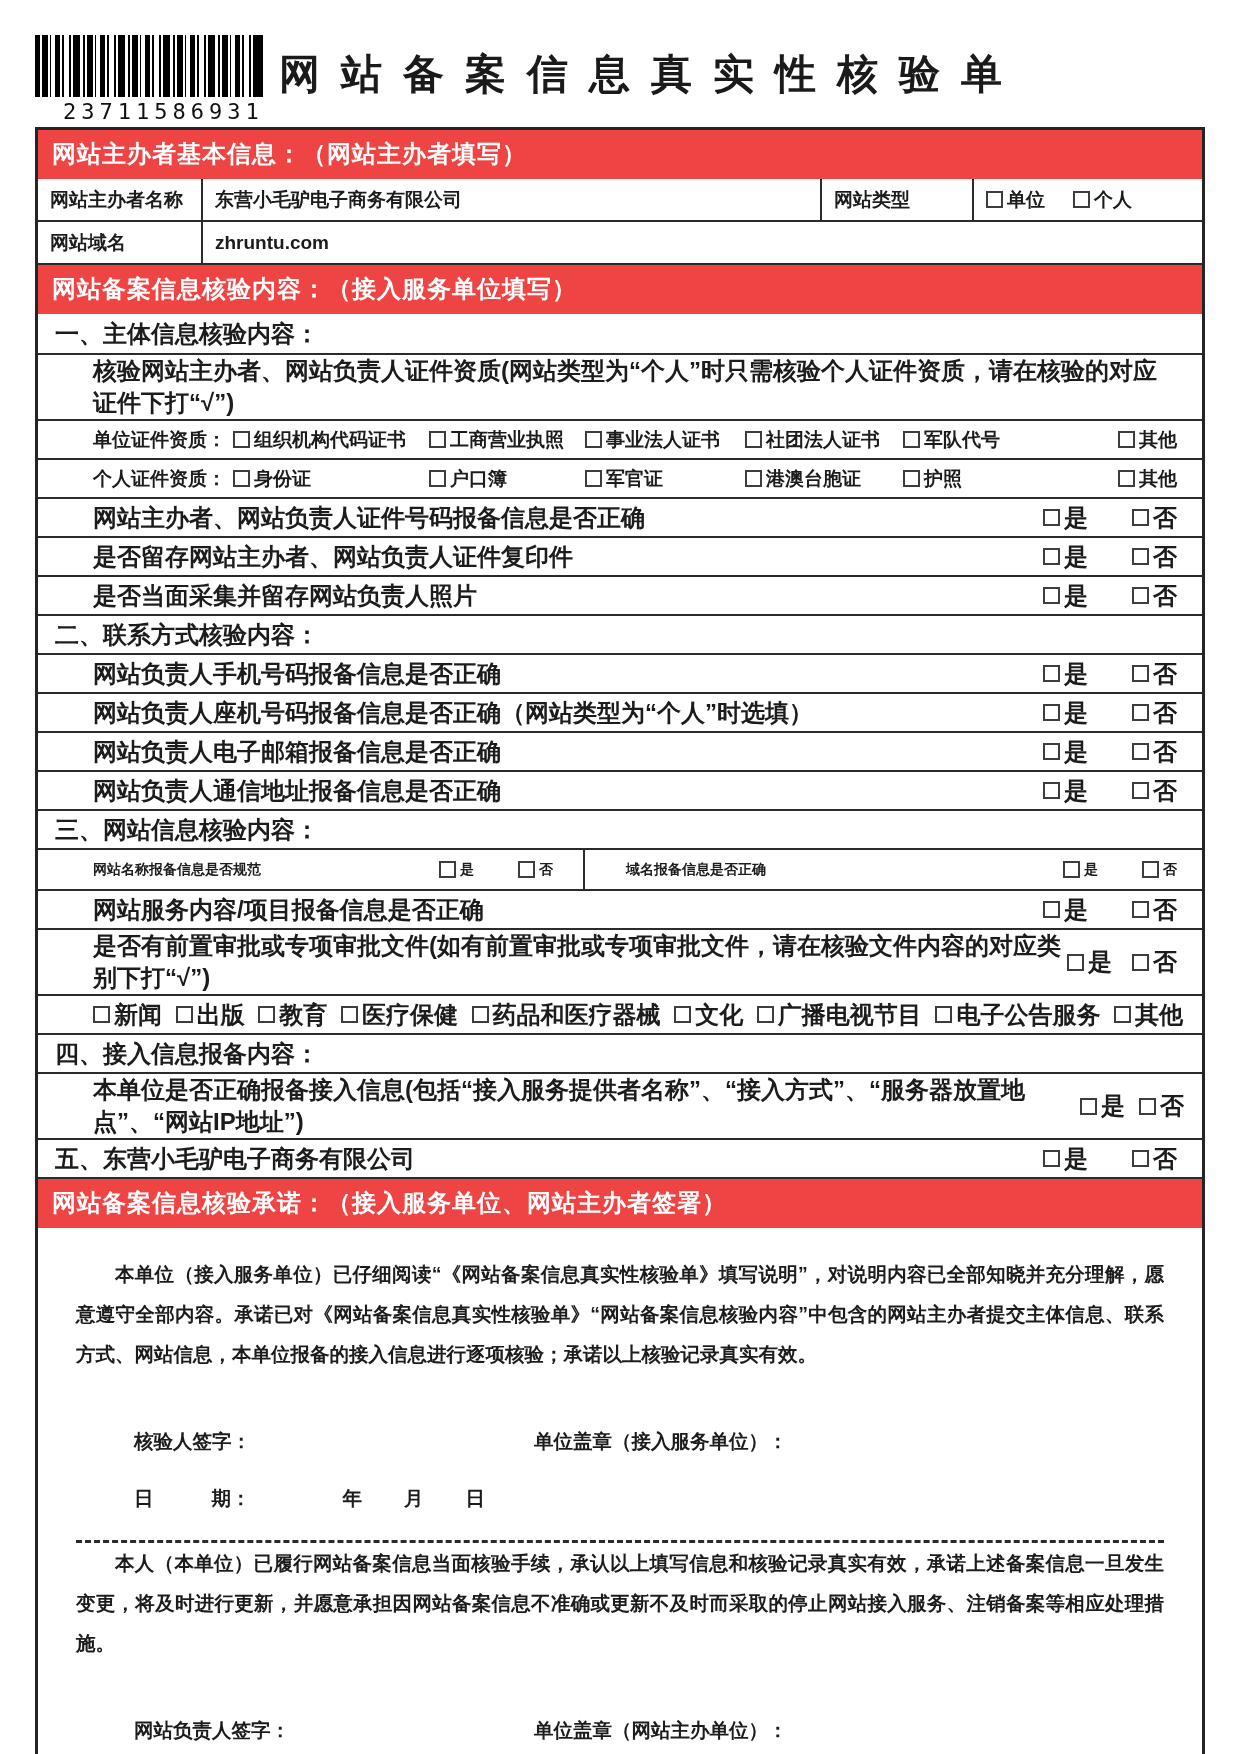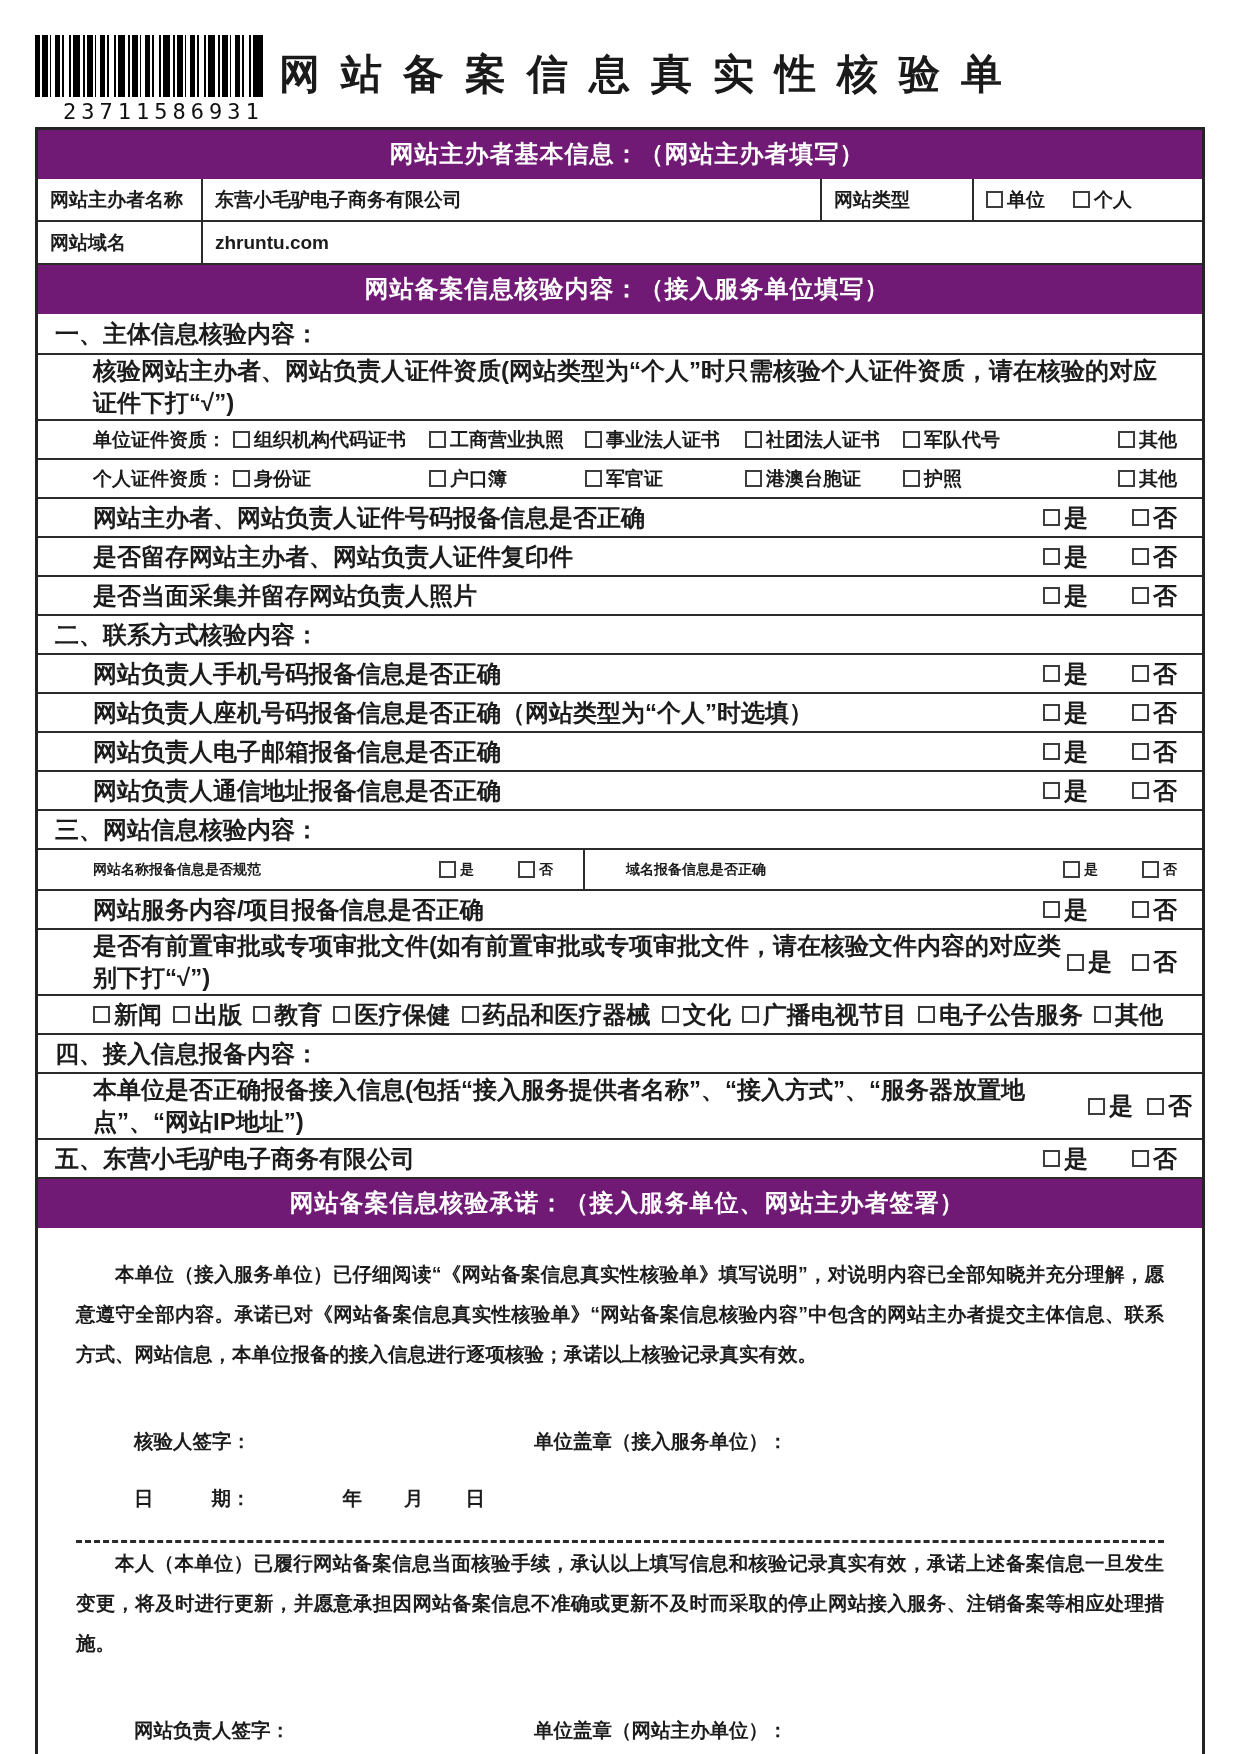--- a/index.html
+++ b/index.html
@@ -31,23 +31,23 @@
   }
   .main-title{
     flex:1;
     font-size:41px;font-weight:bold;letter-spacing:21px;
     color:#1a1a1a;
     padding:12px 0 0 12px;white-space:nowrap;
   }
   
   .form{border:3px solid #242424;}
   .bar{
-    background:#701a75;color:#ffffff;
+    background:#ef4444;color:#ffffff;
     font-size:24px;font-weight:bold;
-    padding:8px 0 9px 14px;letter-spacing:1px;text-align:center;
+    padding:8px 0 9px 14px;letter-spacing:1px;
   }
   .row{
     display:flex;align-items:center;
     border-top:2px solid #2b2b2b;
     min-height:39px;
     font-size:24px;font-weight:bold;
     padding:0 25px 0 55px;
     box-sizing:border-box;
   }
   .row.no-top{border-top:none;}
@@ -354,21 +354,21 @@
             <span class="cb"></span>
             <span>是</span>
           </span>
         <span class="opt">
             <span class="cb"></span>
             <span>否</span>
           </span>
       </span>
     </div>
 
-    <div class="row spread" style="padding-right:39px;">
+    <div class="row spread" style="padding-right:19px;">
       <span class="opt">
           <span class="cb"></span>
           <span>新闻</span>
         </span>
       <span class="opt">
           <span class="cb"></span>
           <span>出版</span>
         </span>
       <span class="opt">
           <span class="cb"></span>
@@ -395,21 +395,21 @@
           <span>电子公告服务</span>
         </span>
       <span class="opt">
           <span class="cb"></span>
           <span>其他</span>
         </span>
     </div>
 
     <div class="row subtitle">四、接入信息报备内容：</div>
 
-    <div class="row" style="padding-right:10px;gap:34px;">
+    <div class="row" style="padding-right:18px;gap:34px;">
       <span>本单位是否正确报备接入信息(包括“接入服务提供者名称”、“接入方式”、“服务器放置地点”、“网站IP地址”)</span>
       <span class="yn-inline" style="gap:14px;margin-left:auto;">
         <span class="opt">
             <span class="cb"></span>
             <span>是</span>
           </span>
         <span class="opt">
             <span class="cb"></span>
             <span>否</span>
           </span>

